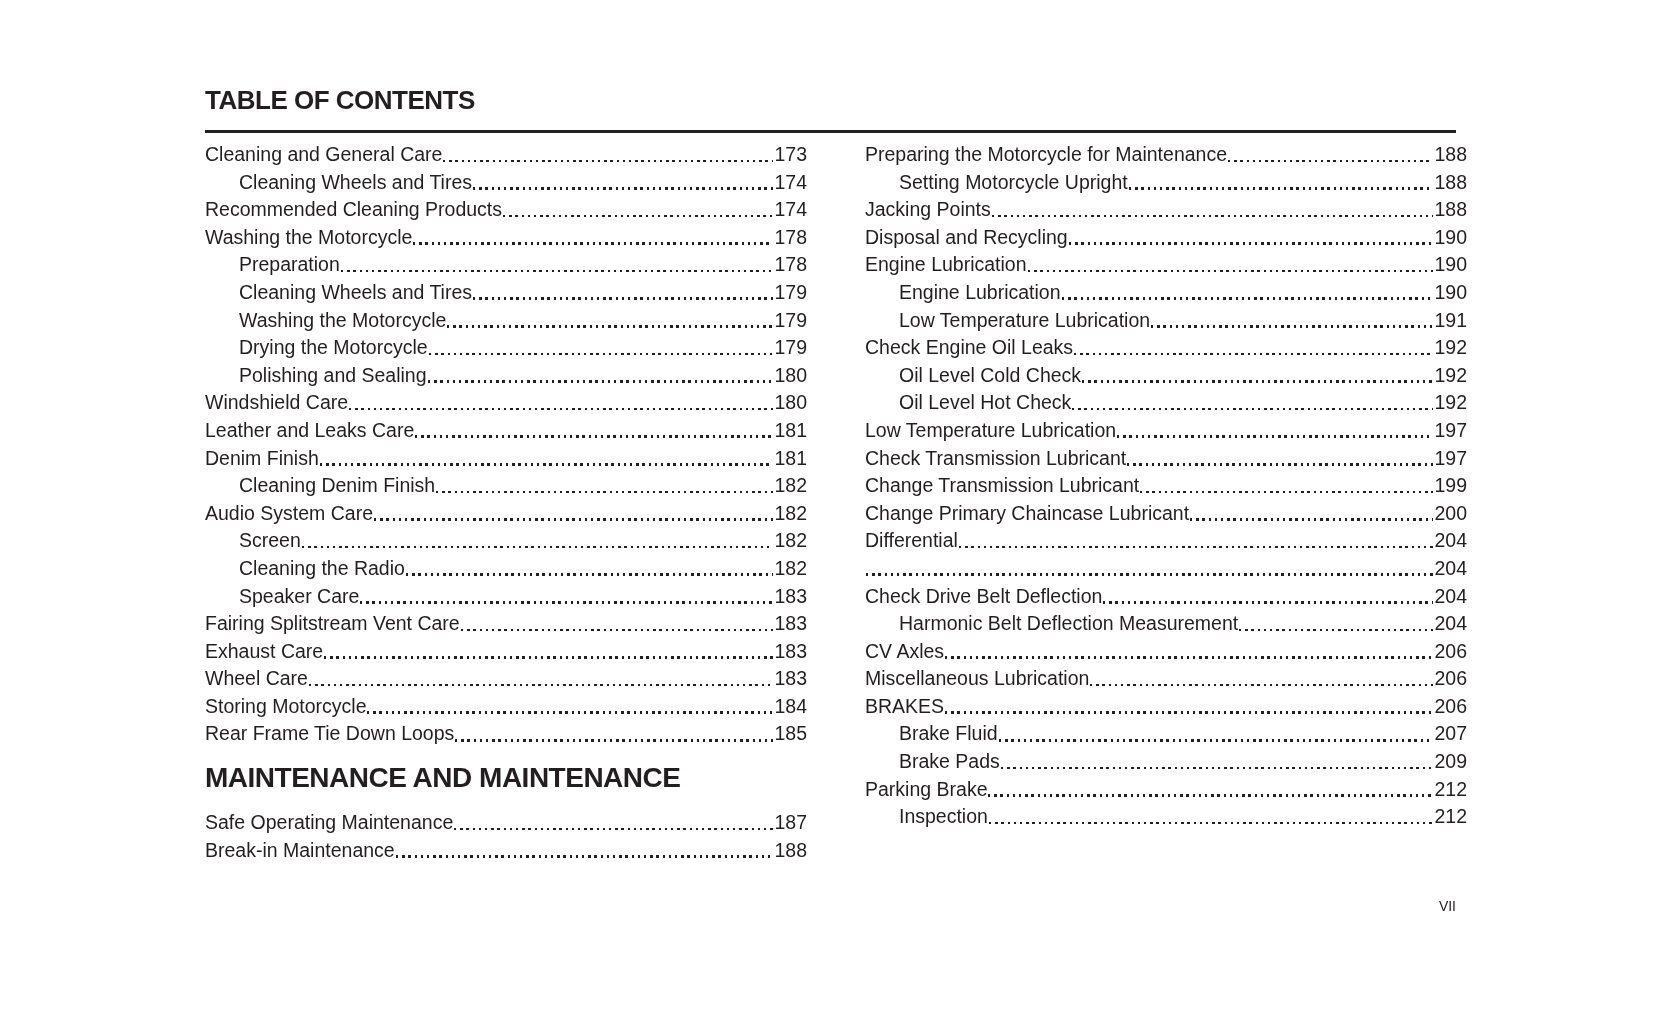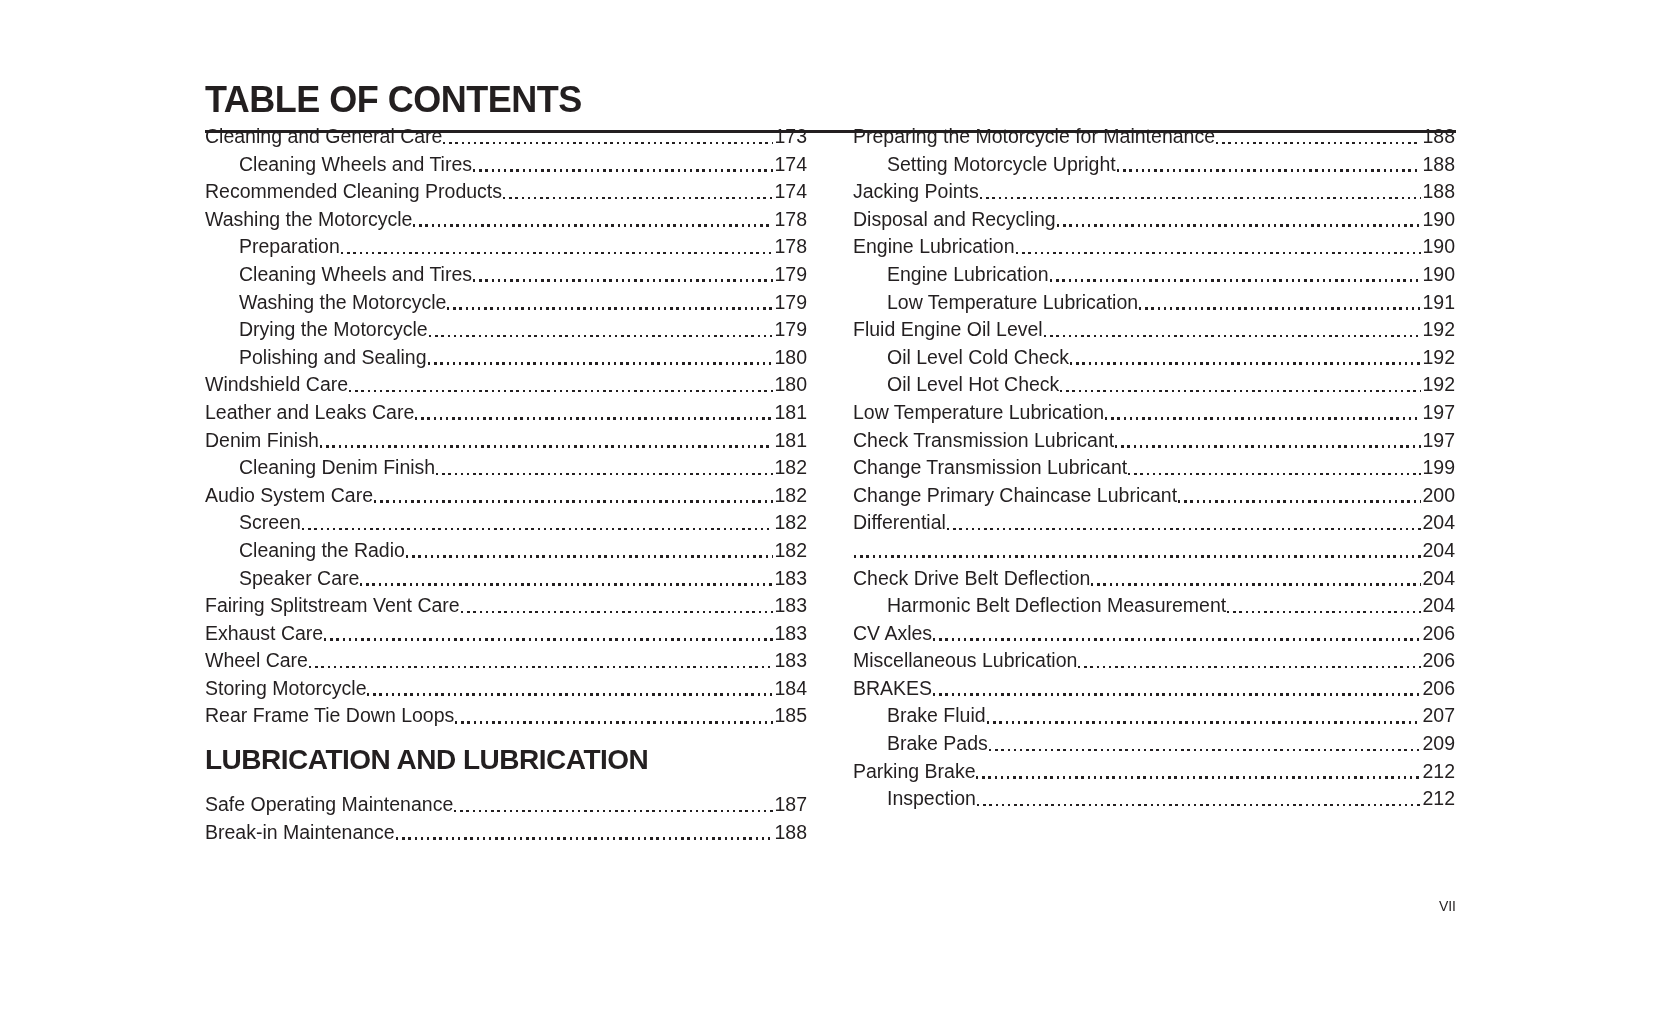--- a/index.html
+++ b/index.html
@@ -14,41 +14,41 @@
     height: 1030px;
     background: var(--paper);
     font-family: "Liberation Sans", sans-serif;
     color: var(--ink);
     overflow: hidden;
   }
   .page-title {
     position: absolute;
     left: 205px;
     top: 82px;
-    font-size: 36px;
+    font-size: 26px;
     line-height: 36px;
     font-weight: bold;
     letter-spacing: -0.5px;
     white-space: nowrap;
   }
   .title-rule {
     position: absolute;
     left: 205px;
     top: 130px;
     width: 1251px;
     height: 3px;
     background: var(--ink);
   }
   .toc-columns {
     position: absolute;
     left: 205px;
-    top: 123px;
+    top: 141px;
     width: 1251px;
     display: flex;
-    gap: 46px;
+    gap: 58px;
   }
   .toc-column {
     width: 602px;
     flex: 0 0 602px;
   }
   .toc-row {
     display: flex;
     align-items: baseline;
     line-height: 27.6px;
     font-size: 19.5px;
@@ -199,21 +199,21 @@
         <div class="toc-row">
           <span class="toc-label">Storing Motorcycle</span>
           <span class="dots"></span>
           <span class="toc-page">184</span>
         </div>
         <div class="toc-row">
           <span class="toc-label">Rear Frame Tie Down Loops</span>
           <span class="dots"></span>
           <span class="toc-page">185</span>
         </div>
-        <div class="section-heading">LUBRICATION AND LUBRICATION</div>
+        <div class="section-heading">MAINTENANCE AND MAINTENANCE</div>
         <div class="toc-row">
           <span class="toc-label">Safe Operating Maintenance</span>
           <span class="dots"></span>
           <span class="toc-page">187</span>
         </div>
         <div class="toc-row">
           <span class="toc-label">Break-in Maintenance</span>
           <span class="dots"></span>
           <span class="toc-page">188</span>
         </div>
@@ -248,21 +248,21 @@
           <span class="toc-label">Engine Lubrication</span>
           <span class="dots"></span>
           <span class="toc-page">190</span>
         </div>
         <div class="toc-row indent">
           <span class="toc-label">Low Temperature Lubrication</span>
           <span class="dots"></span>
           <span class="toc-page">191</span>
         </div>
         <div class="toc-row">
-          <span class="toc-label">Fluid Engine Oil Level</span>
+          <span class="toc-label">Check Engine Oil Leaks</span>
           <span class="dots"></span>
           <span class="toc-page">192</span>
         </div>
         <div class="toc-row indent">
           <span class="toc-label">Oil Level Cold Check</span>
           <span class="dots"></span>
           <span class="toc-page">192</span>
         </div>
         <div class="toc-row indent">
           <span class="toc-label">Oil Level Hot Check</span>

